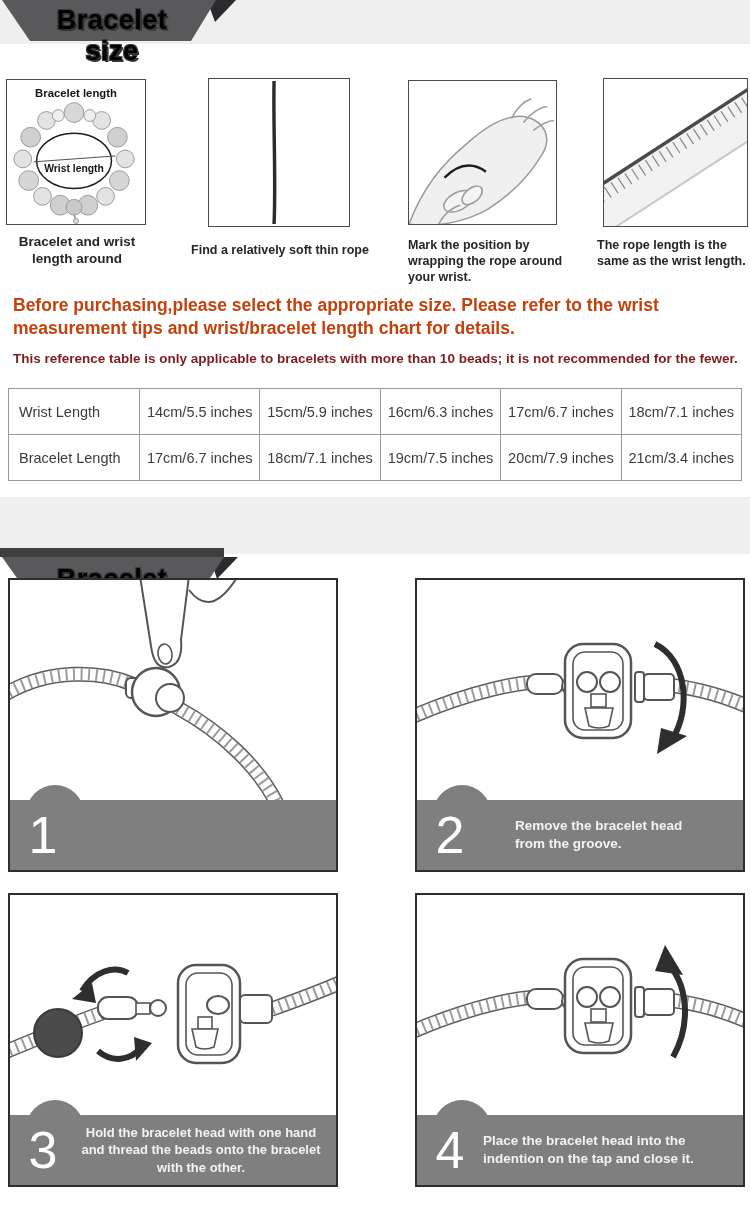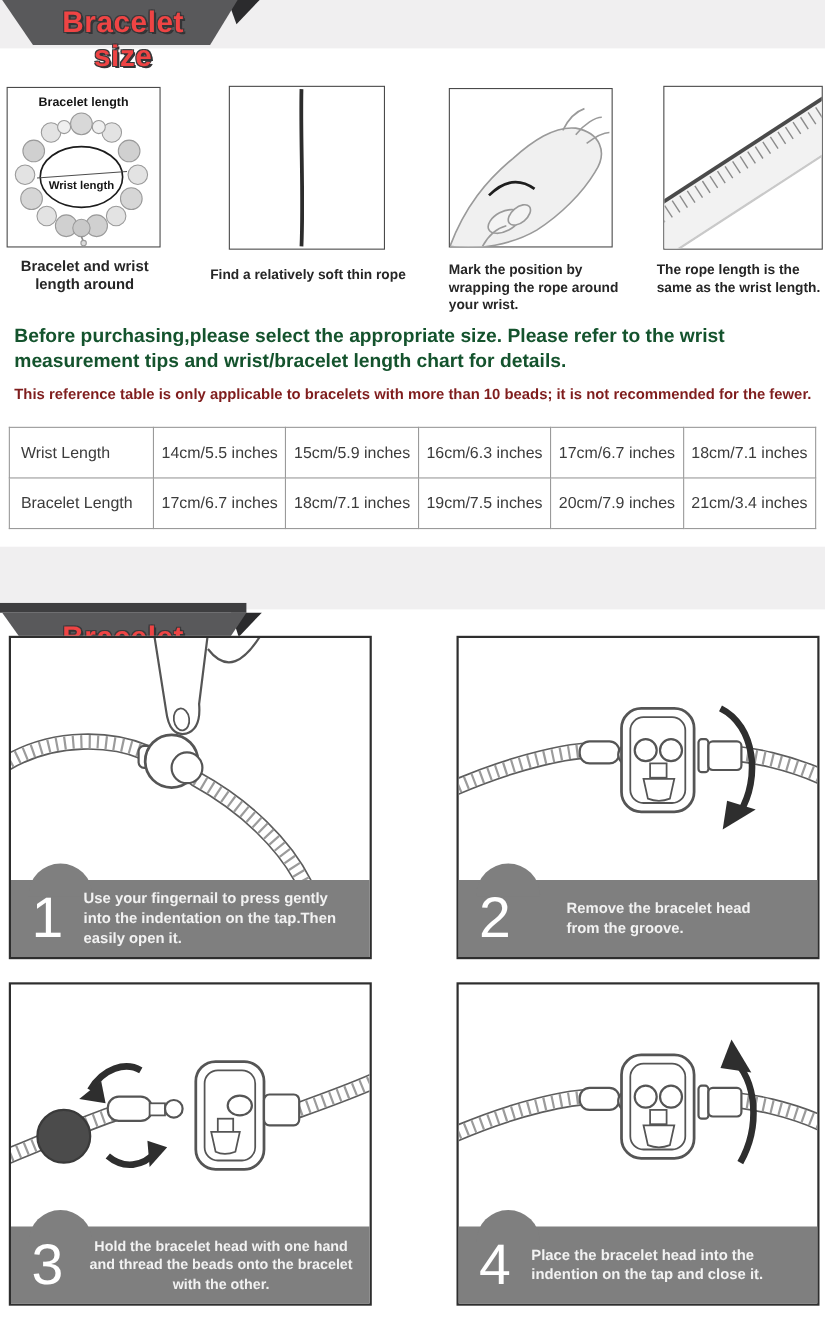--- a/index.html
+++ b/index.html
@@ -3,31 +3,31 @@
 <meta charset="utf-8">
 <style>
   html,body{margin:0;padding:0;background:#fff;}
   #page{position:relative;width:750px;height:1213px;background:#fff;overflow:hidden;
         font-family:"Liberation Sans",sans-serif;}
 
   
   .band{position:absolute;left:0;width:750px;background:#f0eff0;}
   .banner{position:absolute;left:0;width:250px;}
   .banner svg{display:block;}
-  .banner .title{position:absolute;left:32px;width:160px;text-align:center;color:#ef4444;
+  .banner .title{position:absolute;left:32px;width:160px;text-align:center;color:#000000;
     font-size:27px;font-weight:bold;letter-spacing:.5px;
     text-shadow:2px 2px 0 #343436,-1px -1px 0 #3a3a3c,1px -1px 0 #3a3a3c,-1px 1px 0 #3a3a3c;}
 
   
   .figure{position:absolute;background:#fff;border:1.5px solid #4a4a4a;box-sizing:border-box;}
   .figure svg{display:block;width:100%;height:100%;}
   .fig-caption{position:absolute;font-weight:bold;color:#262626;font-size:13px;line-height:1.28;}
   .pre{white-space:pre-line;}
 
-  .intro{position:absolute;left:13px;width:727px;font-size:17.5px;font-weight:bold;color:#14532d;line-height:1.32;}
+  .intro{position:absolute;left:13px;width:727px;font-size:17.5px;font-weight:bold;color:#c2410c;line-height:1.32;}
   .note{position:absolute;left:13px;width:732px;font-size:13.5px;font-weight:bold;}
 
   
   table.size{position:absolute;left:8px;top:388px;width:734px;border-collapse:collapse;}
   table.size td{border:1.5px solid #9a9a9a;height:45px;font-size:14.5px;color:#3c3c3c;
     text-align:center;padding:0 2px;}
   table.size td.rowhead{text-align:left;padding-left:10px;width:118px;}
 
   
   .step-box{position:absolute;width:330px;height:294px;border:2px solid #2e2e2e;
@@ -173,21 +173,20 @@
         <rect x="116" y="98" width="16" height="20" rx="5" fill="#fff" stroke="#555" stroke-width="2"></rect>
         <circle cx="146" cy="112" r="24" fill="#fff" stroke="#555" stroke-width="2.5"></circle>
         <circle cx="160" cy="118" r="14" fill="#fff" stroke="#555" stroke-width="2"></circle>
         <path d="M130,-4 L141,66 Q144,90 159,87 Q173,83 171,60 L179,-4" fill="#fff" stroke="#555" stroke-width="2"></path>
         <ellipse cx="155" cy="74" rx="7" ry="10" fill="#fff" stroke="#555" stroke-width="1.6" transform="rotate(-8 155 74)"></ellipse>
         <path class="ln" d="M179,10 C196,32 212,22 228,-4"></path>
       </svg>
     </div>
     <div class="step-bar">
       <div class="step-num">1</div>
-      <div class="step-text">Use your fingernail to press gently into the indentation on the tap.Then easily open it.</div>
     </div>
   </div>
 
   <div class="step-box" style="left:415px;top:578px;">
     <div class="step-art">
       <svg viewBox="0 0 326 220" width="326" height="220">
         <path class="rope-o" d="M-8,138 C56,110 104,102 124,102"></path>
         <path class="rope-i" d="M-8,138 C56,110 104,102 124,102"></path>
         <path class="rope-h" d="M-8,138 C56,110 104,102 124,102"></path>
         <path class="rope-o" d="M232,104 C264,104 304,114 334,128"></path>

